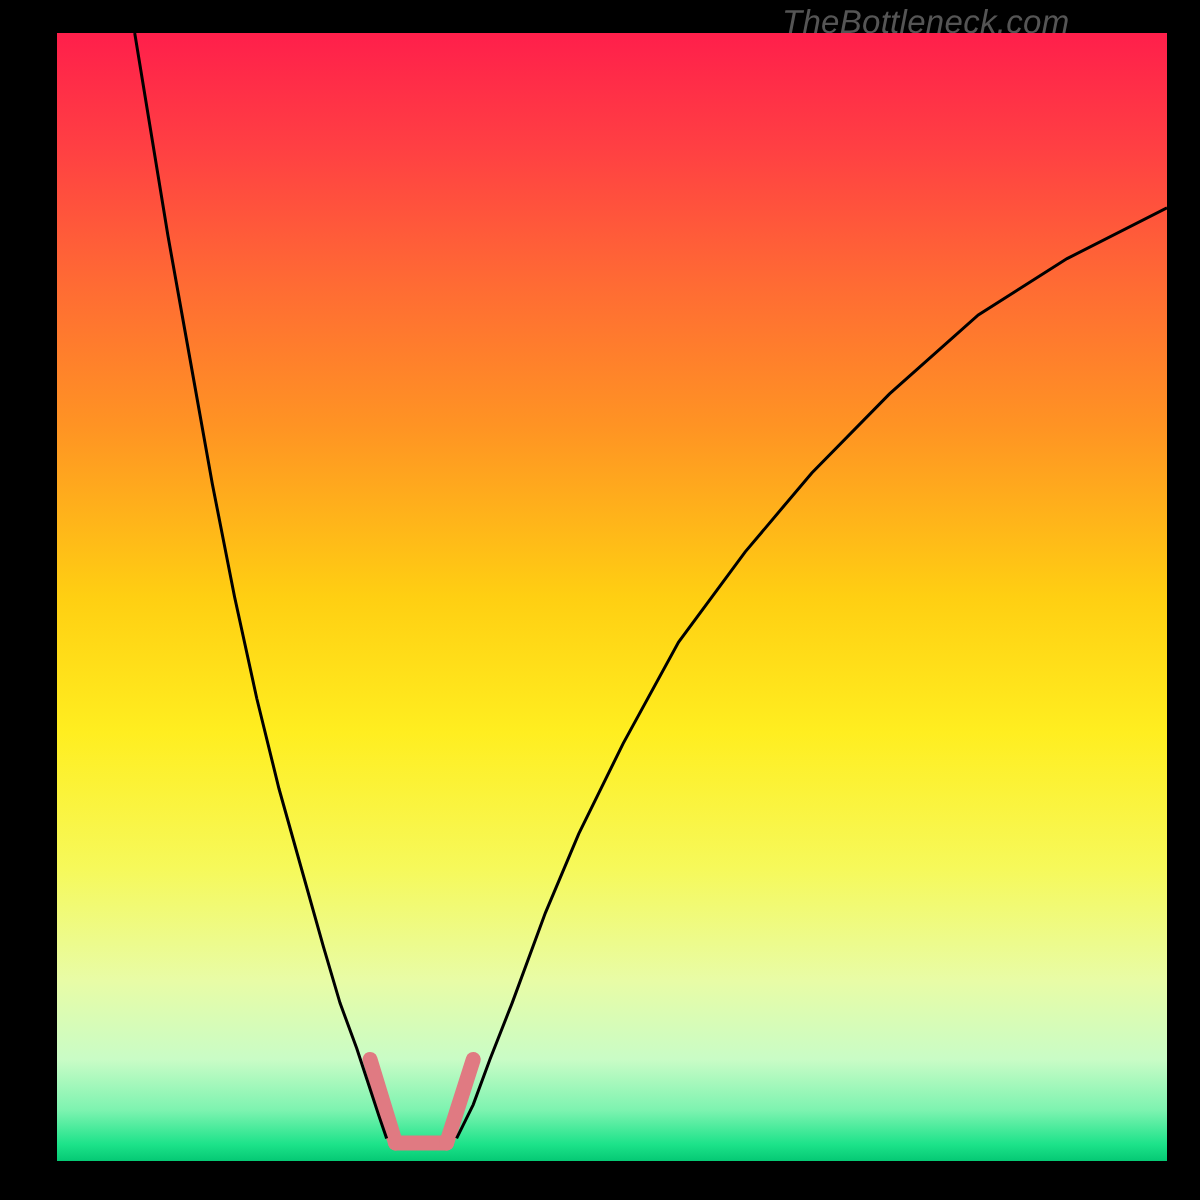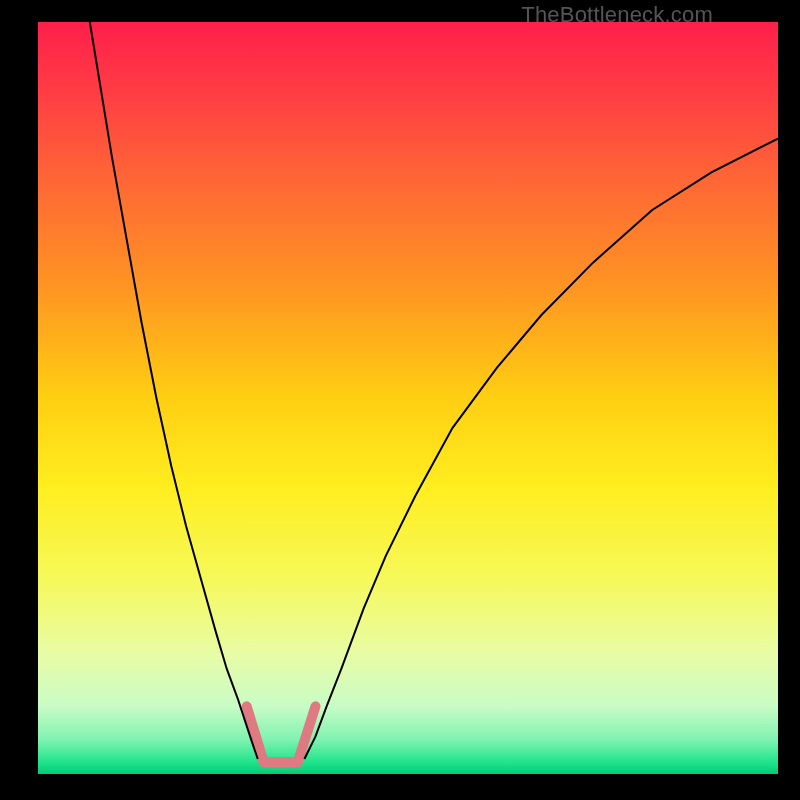--- a/index.html
+++ b/index.html
@@ -2,20 +2,21 @@
 <html><head>
 <meta charset="utf-8">
 <style>
   * { margin: 0; padding: 0; box-sizing: border-box; }
   html, body { width: 800px; height: 800px; overflow: hidden; }
   body { background: #000; font-family: Arial, Helvetica, sans-serif; }
   .frame {
     position: absolute;
     left: 0; top: 0; width: 733px; height: 800px;
     background: #000;
+    font-style: italic;
   }
   .plot {
     position: absolute;
     left: 38px;
     top: 22px;
     width: 740px;
     height: 752px;
   }
   .watermark {
     position: absolute;

